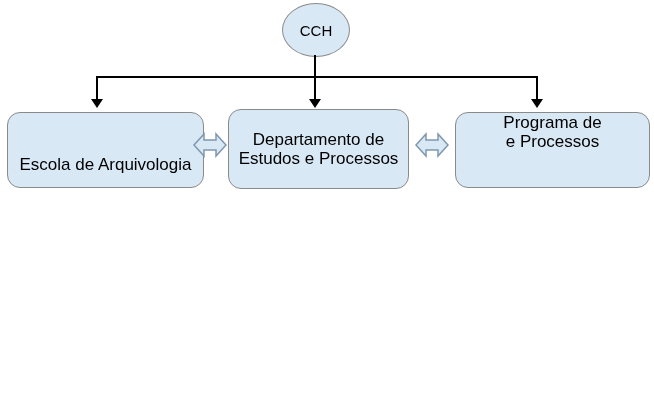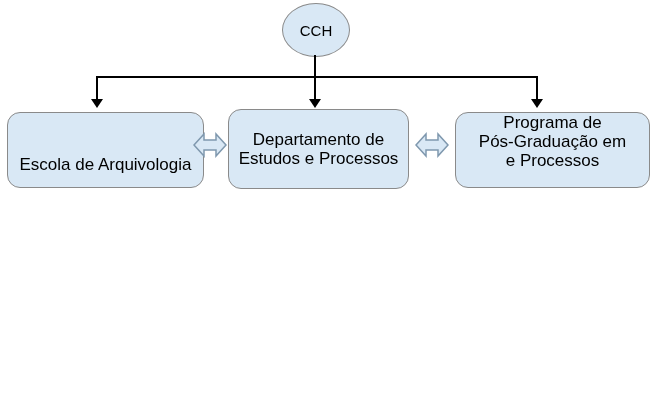--- a/index.html
+++ b/index.html
@@ -108,17 +108,16 @@
     <span class="node-line">Departamento de</span>
     <span class="node-line">Estudos e Processos</span>
   </div>
 
   <svg class="double-arrow arrow-2" viewBox="0 0 34 36" aria-hidden="true">
     <path d="M1,18 L11,7 L11,13 L23,13 L23,7 L33,18 L23,29 L23,23 L11,23 L11,29 Z"></path>
   </svg>
 
   <div class="node-box box-programa">
     <span class="node-line">Programa de</span>
-    <span class="node-line">Pós-Graduação em</span>
     <span class="node-line">e Processos</span>
   </div>
 
 </div>
 
 </body></html>

